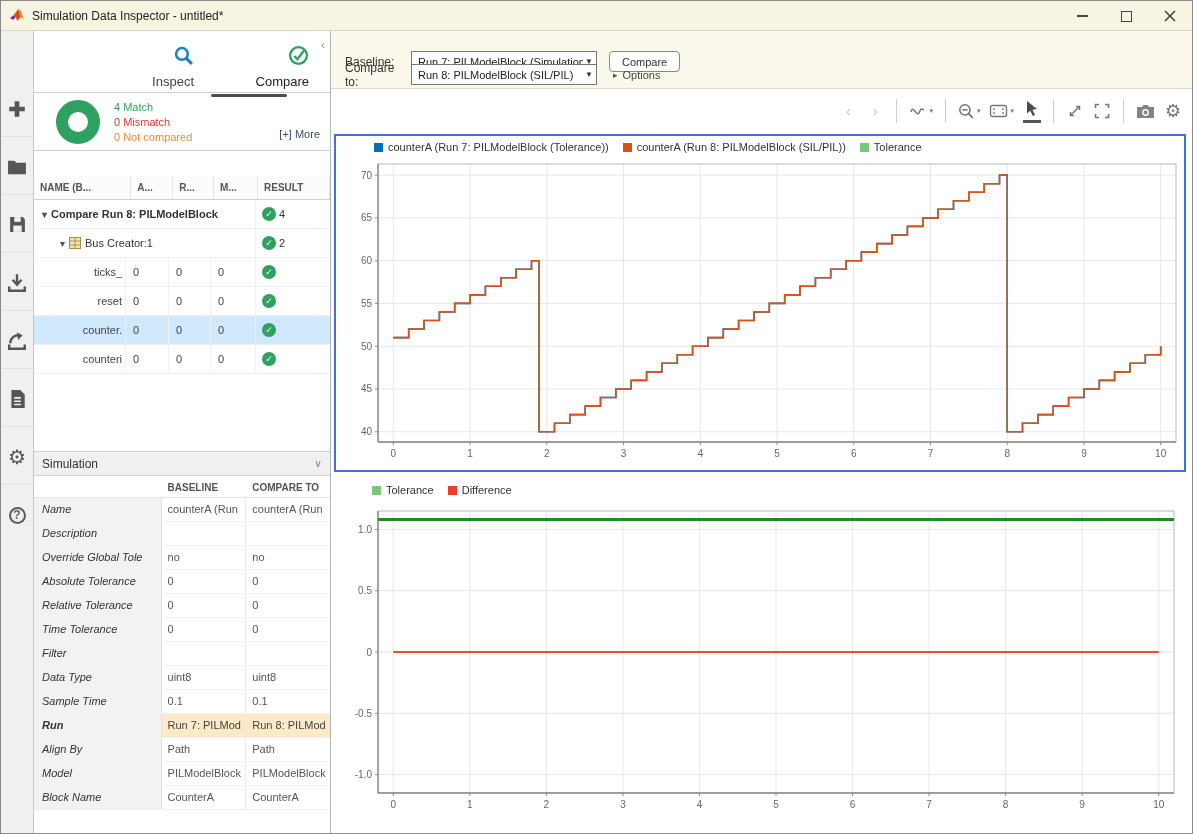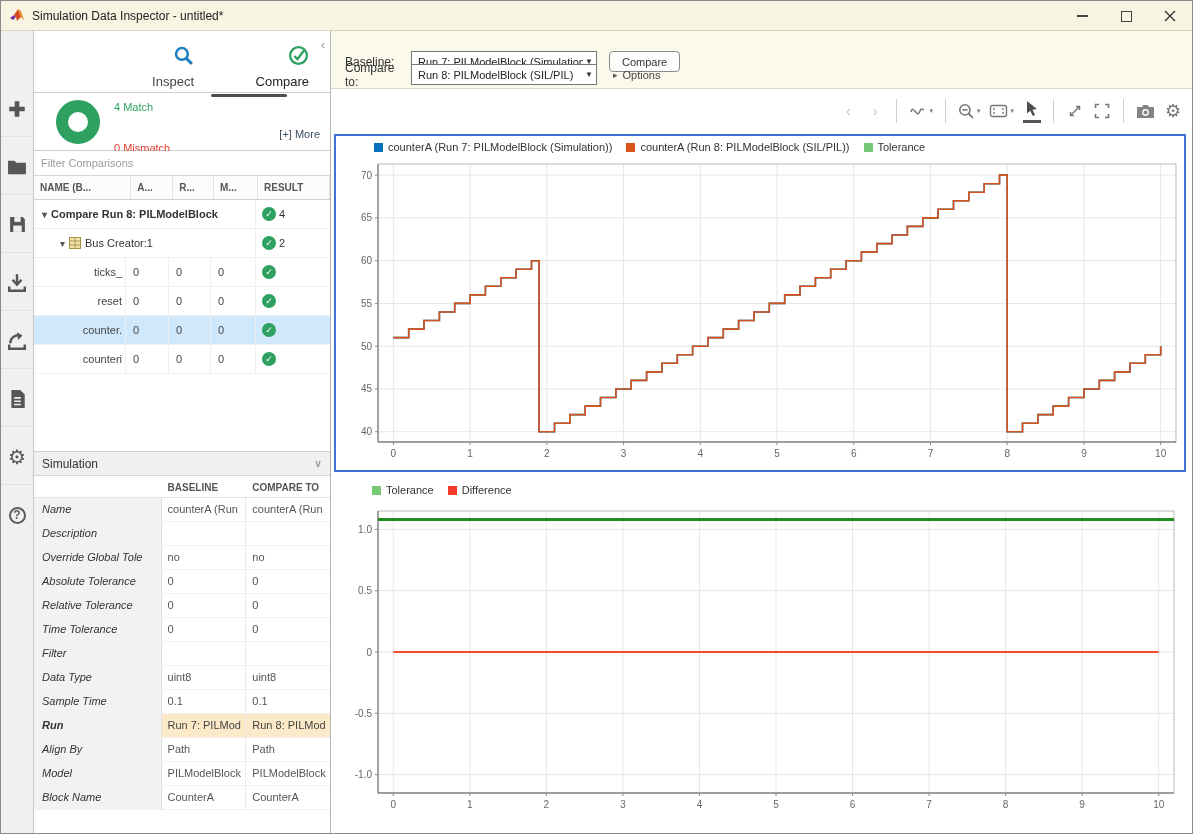--- a/index.html
+++ b/index.html
@@ -25,21 +25,21 @@
   .tabsrow { position:absolute; left:0; top:0; right:0; height:62px; border-bottom:1px solid #cfcfcf; }
   .tab { position:absolute; top:14px; width:120px; text-align:right; cursor:default; }
   .tab .tlabel { display:block; margin-top:4px; font-size:13px; color:#444; }
   .tab.active .tlabel { color:#222; }
   .tab .underline { margin:5px auto 0; width:76px; height:3px; background:#4d4d4d; border-radius:2px; }
   .collapse-arrow { position:absolute; right:5px; top:6px; font-size:13px; color:#9a9a9a; }
 
   .summary { position:absolute; left:0; top:62px; right:0; height:58px; border-bottom:1px solid #cfcfcf; }
   .donut { position:absolute; left:22px; top:7px; width:44px; height:44px; border:12px solid #2EA160; border-radius:50%; }
   .sumtexts { position:absolute; left:80px; top:7px; font-size:11px; line-height:15px; }
-  .t-match { color:#2EA160; } .t-mismatch { color:#E03C31;margin-top:26px; } .t-notcomp { color:#F28C28; }
+  .t-match { color:#2EA160; } .t-mismatch { color:#E03C31; } .t-notcomp { color:#F28C28; }
   .more-link { position:absolute; right:10px; bottom:10px; font-size:11px; color:#3d4f63; }
 
   .filterrow { position:absolute; left:0; top:120px; right:0; height:25px; border-bottom:1px solid #d6d6d6; }
   .filterrow input { width:100%; height:100%; border:none; outline:none; padding:0 7px; font-size:11px; color:#333; font-family:inherit; }
   .filterrow input::placeholder { color:#9a9a9a; }
 
   .cmp-header { position:absolute; left:0; top:145px; right:0; height:24px; display:flex; border-bottom:1px solid #d0d0d0; background:#fcfcfc; }
   .cmp-header .hc { font-size:10px; font-weight:bold; color:#555; padding:6px 0 0 6px; border-right:1px solid #e4e4e4; overflow:hidden; white-space:nowrap; }
   .cmp-rows { position:absolute; left:0; top:169px; right:0; }
   .cmp-row { display:flex; height:29px; border-bottom:1px solid #efefef; background:#fff; }
@@ -193,23 +193,20 @@
     <div class="summary">
       <div class="donut"></div>
       <div class="sumtexts">
         <div class="t-match">4 Match</div>
         <div class="t-mismatch">0 Mismatch</div>
         <div class="t-notcomp">0 Not compared</div>
       </div>
       <span class="more-link">[+] More</span>
     </div>
 
-    <div class="filterrow">
-      <input type="text" placeholder="Filter Comparisons" style="">
-    </div>
 
     <div class="cmp-header">
         <div class="hc" style="width: 100px;">NAME (B...</div>
         <div class="hc" style="width: 43px;">A...</div>
         <div class="hc" style="width: 42px;">R...</div>
         <div class="hc" style="width: 45px;">M...</div>
         <div class="hc" style="width: 74px;">RESULT</div>
       </div>
     <div class="cmp-rows">
         <div class="cmp-row">
@@ -435,21 +432,21 @@
       </span>
       <span class="tbi">
         <span class="gear-glyph" style="color:#777;font-size:18px">⚙</span>
       </span>
     </div>
 
     <div class="chart1">
       <div class="legendrow">
           <span class="lg-item">
             <span class="lg-sq" style="background: rgb(0, 114, 189);"></span>
-            <span>counterA (Run 7: PILModelBlock (Simulation))</span>
+            <span>counterA (Run 7: PILModelBlock (Tolerance))</span>
           </span>
           <span class="lg-item">
             <span class="lg-sq" style="background: rgb(217, 83, 25);"></span>
             <span>counterA (Run 8: PILModelBlock (SIL/PIL))</span>
           </span>
           <span class="lg-item">
             <span class="lg-sq" style="background: rgb(119, 200, 119);"></span>
             <span>Tolerance</span>
           </span>
         </div>

